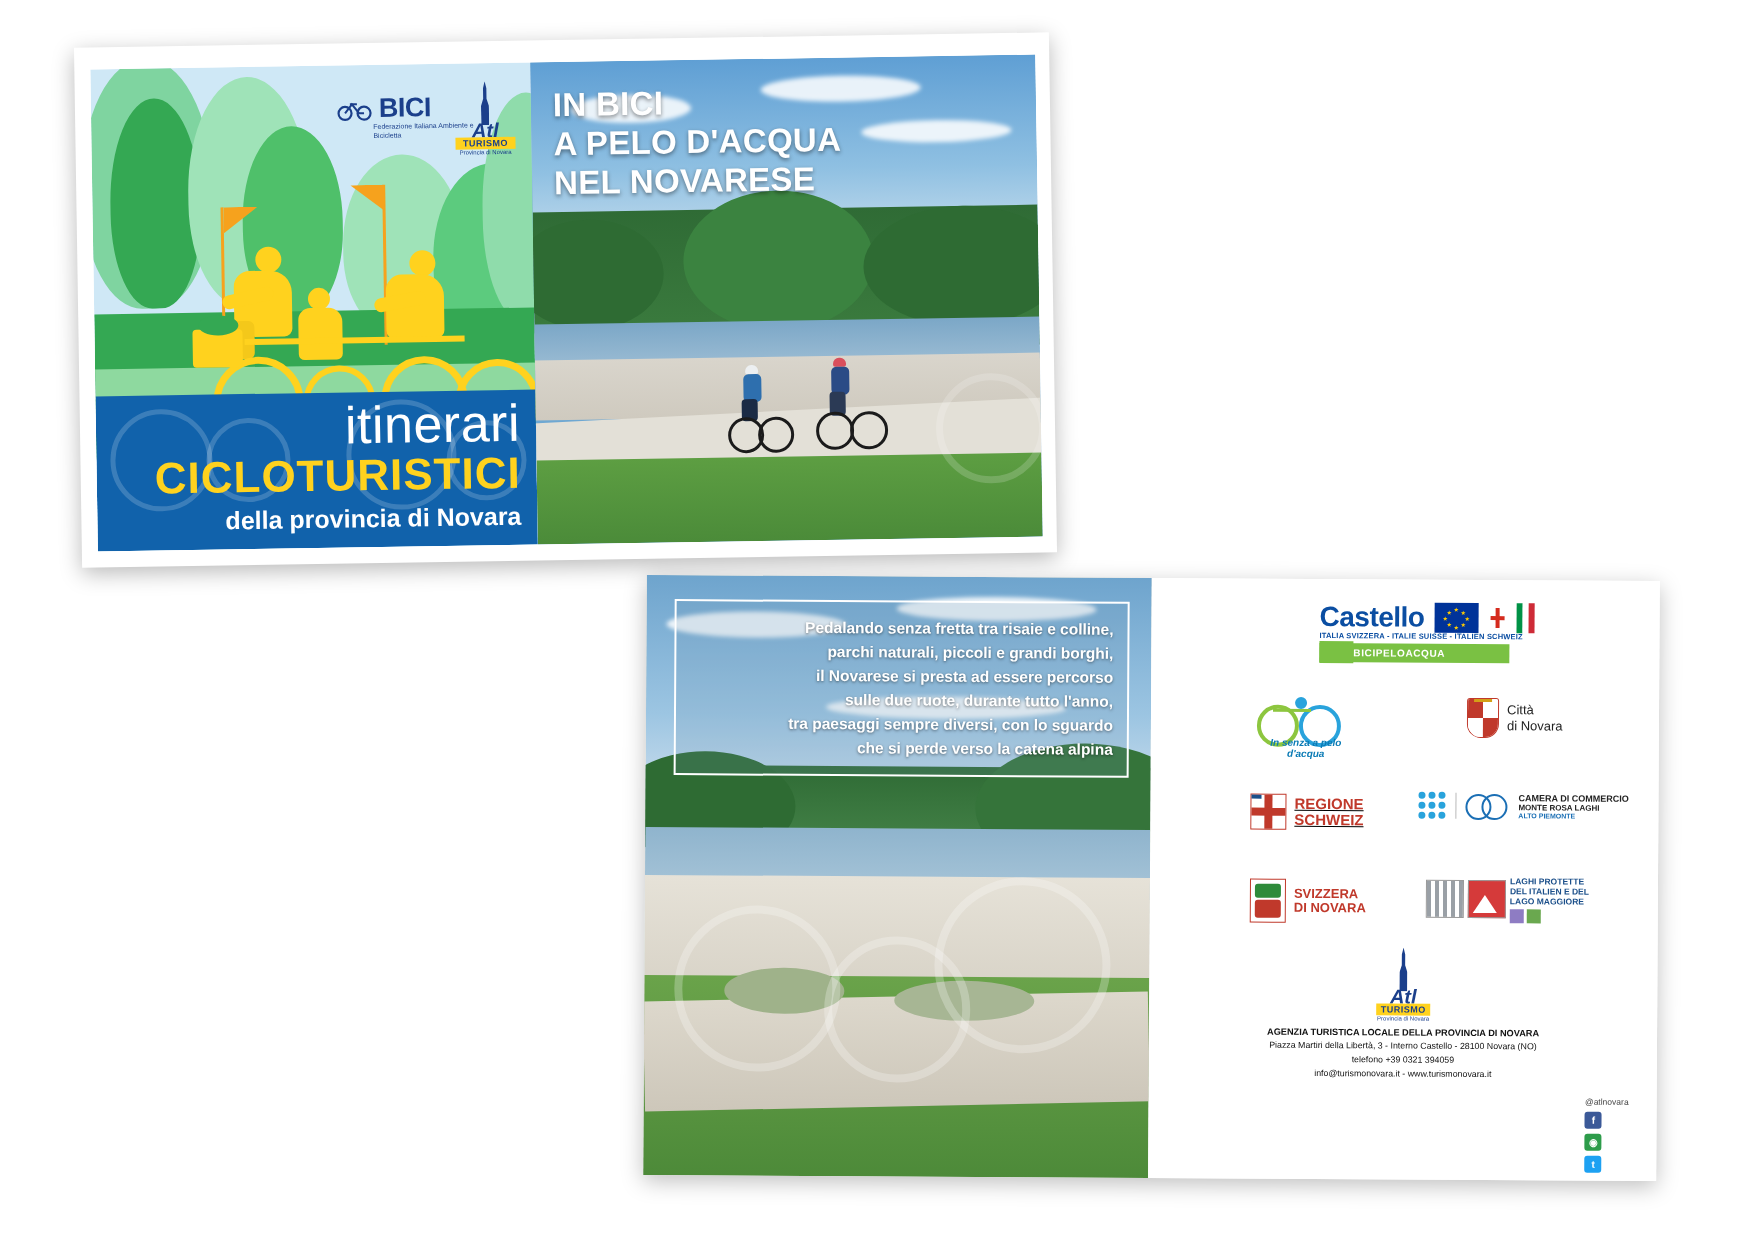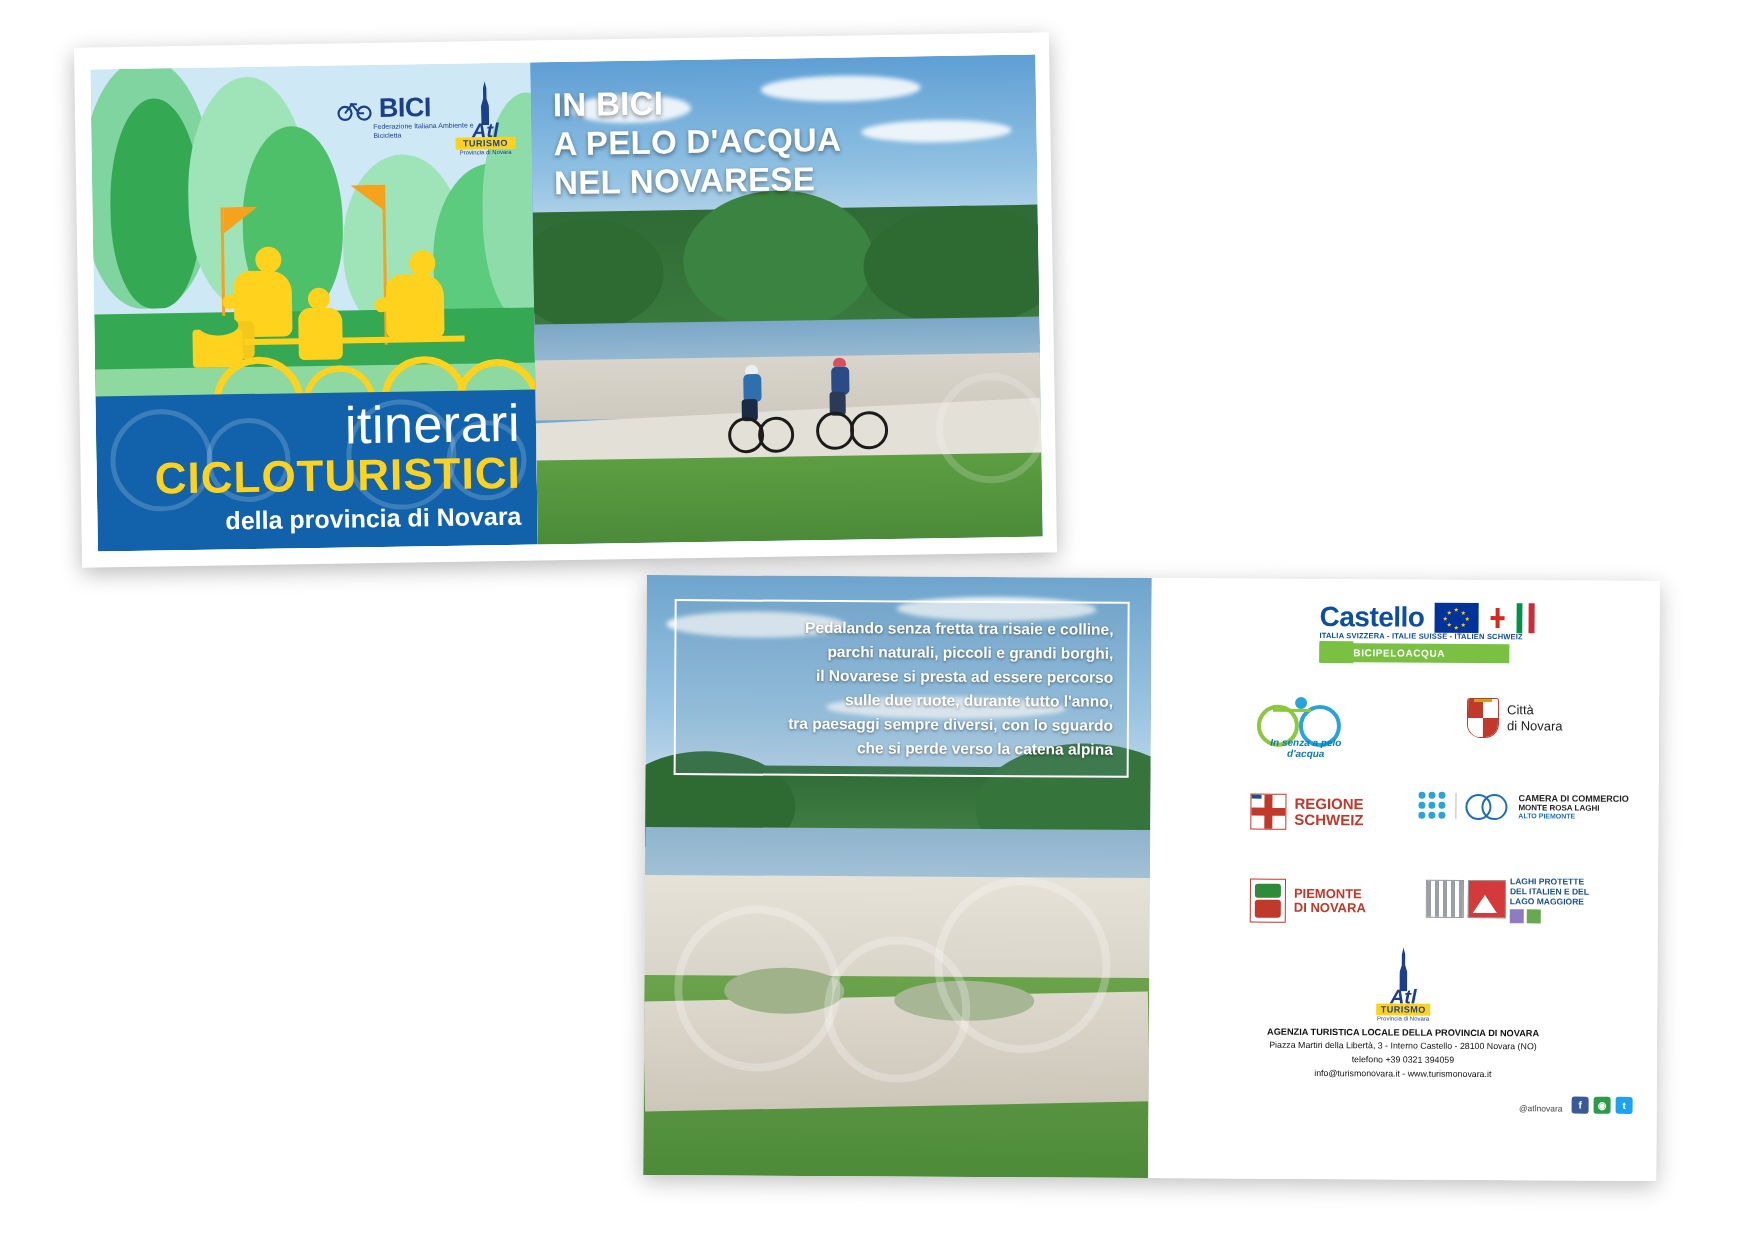--- a/index.html
+++ b/index.html
@@ -411,21 +411,21 @@
   .shield {
     width: 30px; height: 38px;
     background: #ffffff;
     border: 1.5px solid #c0392b;
     position: relative;
     border-radius: 3px 3px 14px 14px;
     overflow: hidden;
   }
   .shield .q { position:absolute; width:50%; height:50%; }
 
-  .regione-piemonte { position: absolute; left: 100px; top: 215px; display: flex; gap: 8px; align-items: center; }
+  .regione-piemonte { position: absolute; left: 100px; top: 215px; display: flex; gap: 8px; align-items: center; text-decoration: underline; }
   .rp-mark { width: 34px; height: 34px; background: #ffffff; border: 1px solid #c0392b; position: relative; }
   .rp-text { color: #c0392b; font-size: 15px; font-weight: bold; line-height: 1.05; }
 
   .camera-commercio { position: absolute; left: 268px; top: 212px; display: flex; gap: 9px; align-items: center; }
   .cc-dots { width: 28px; height: 28px; position: relative; }
   .cc-dot { position: absolute; width: 7px; height: 7px; border-radius: 50%; background: #29a3dc; }
   .cc-rings { width: 44px; height: 24px; position: relative; }
   .cc-ring { position: absolute; width: 22px; height: 22px; border: 2.5px solid #1b6fb5; border-radius: 50%; }
   .cc-divider { width: 1px; height: 26px; background: #b9b9b9; }
   .cc-text-1 { font-size: 9px; font-weight: bold; color: #222; }
@@ -456,22 +456,23 @@
     color: #111;
     font-size: 8.8px;
     line-height: 1.55;
   }
   .agency-title { font-weight: bold; font-size: 9.2px; }
   .socials {
     position: absolute;
     right: 24px;
     top: 516px;
     display: flex;
-    align-items: flex-end;
+    align-items: flex-start;
     gap: 5px;
+    flex-direction: column;
   }
   .social-ic {
     width: 17px; height: 17px;
     border-radius: 3px;
     display: flex; align-items: center; justify-content: center;
     color: #ffffff;
     font-size: 10px;
     font-weight: bold;
   }
   .handle { font-size: 8.5px; color: #444; margin-right: 4px; }
@@ -720,21 +721,21 @@
           <div class="cc-text-3">ALTO PIEMONTE</div>
         </div>
       </div>
 
       <div class="provincia-novara">
         <div class="pn-crest">
           <div style="position:absolute;left:4px;top:4px;width:26px;height:14px;background:#2e8b3a;border-radius:3px;"></div>
           <div style="position:absolute;left:4px;top:20px;width:26px;height:18px;background:#c0392b;border-radius:3px;"></div>
         </div>
         <div class="pn-text">
-          <div>PIEMONTE</div>
+          <div>SVIZZERA</div>
           <div>DI NOVARA</div>
         </div>
       </div>
 
       <div class="aree-protette">
         <div class="ap-box" style="background:repeating-linear-gradient(90deg,#9aa0a6 0 4px,#ffffff 4px 8px);"></div>
         <div class="ap-box" style="background:#d53a3a;">
           <div style="position:absolute;left:4px;bottom:4px;width:0;height:0;border-left:12px solid transparent;border-right:12px solid transparent;border-bottom:18px solid #ffffff;"></div>
         </div>
         <div>

